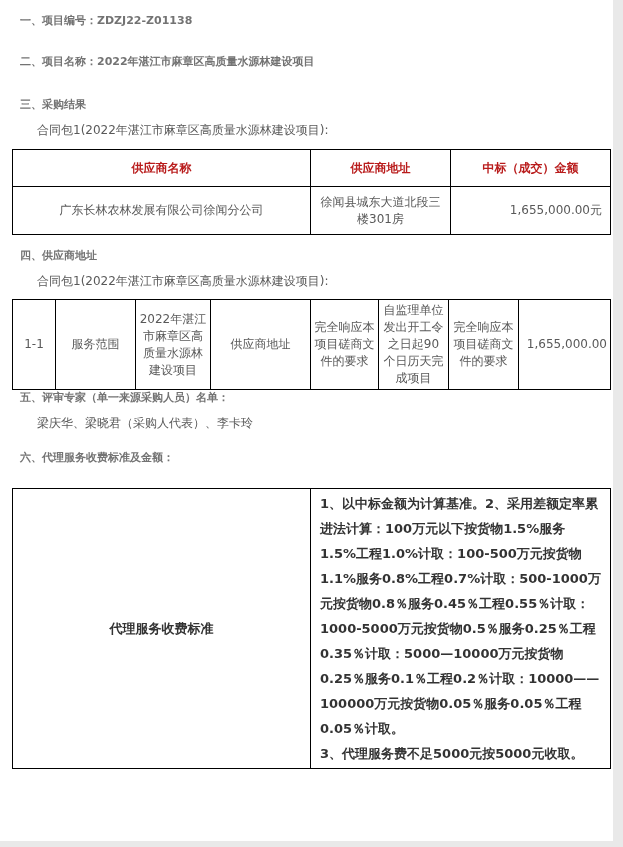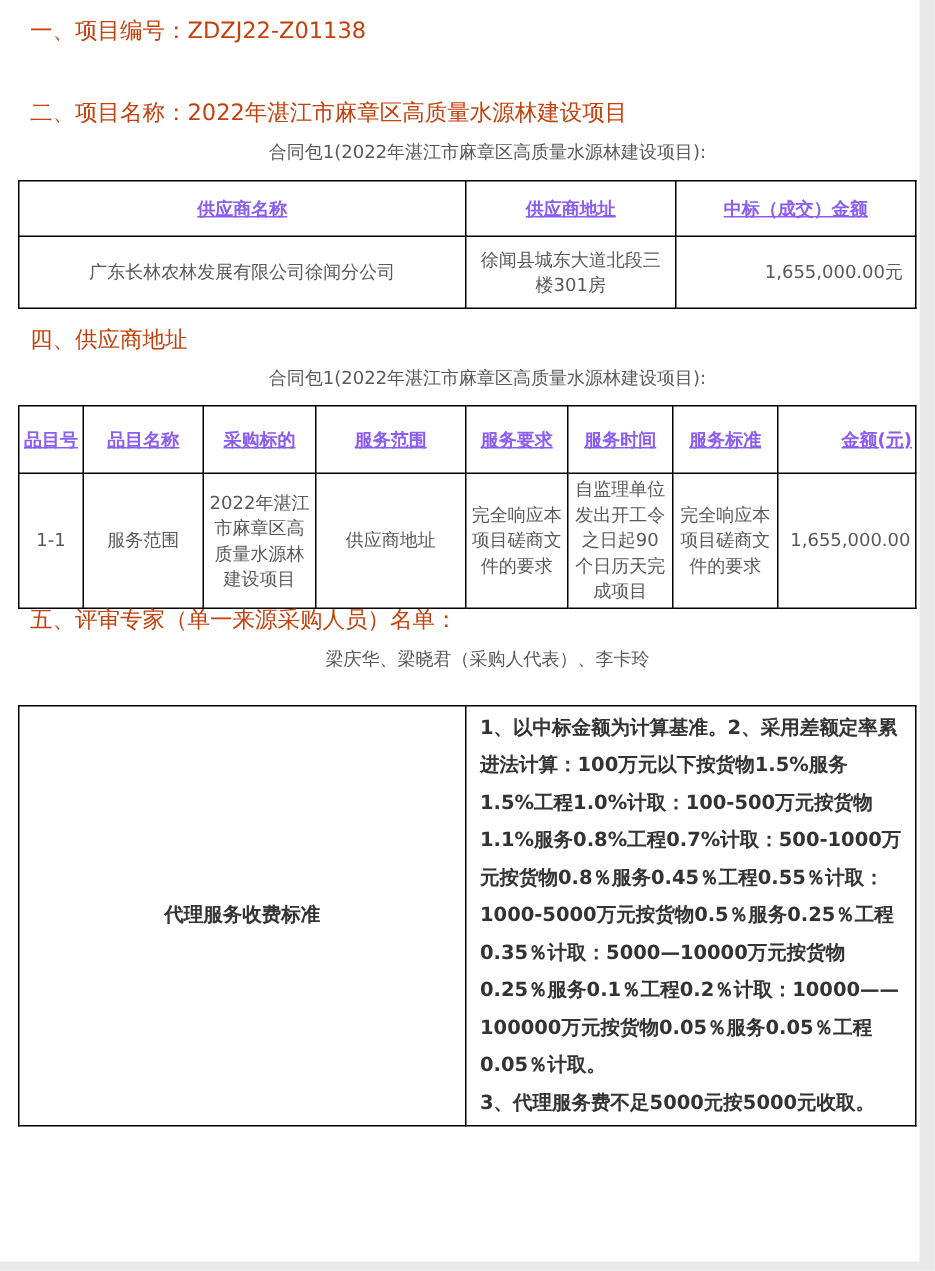--- a/index.html
+++ b/index.html
@@ -6,37 +6,37 @@
   html, body { background: #e9e9e9; }
   body {
     font-family: "DejaVu Sans", "Liberation Sans", sans-serif;
     width: 623px; height: 847px; overflow: hidden;
   }
   .page {
     width: 613px; min-height: 841px; background: #ffffff;
     padding: 13px 0 0 12px;
   }
   .heading {
-    color: #c2410c; font-weight: normal; font-size: 15px;
+    color: #737373; font-weight: bold; font-size: 11px;
     margin-left: 8px; line-height: 15px;
   }
   .h-gap1 { margin-top: 0; }
-  .h-gap2 { margin-top: 40px; }
+  .h-gap2 { margin-top: 26px; }
   .h-gap3 { margin-top: 29px; }
   .sub {
-    color: #595959; font-size: 12px; margin-left: 25px; line-height: 15px; text-align: center;
+    color: #595959; font-size: 12px; margin-left: 25px; line-height: 15px;
   }
   table {
     border-collapse: collapse; table-layout: fixed;
     width: 598px; font-size: 12px;
   }
   th, td { border: 1px solid #000; }
   th {
-    color: #8b5cf6; font-weight: bold; text-align: center;
-    padding: 4px; font-size: 12px; text-decoration: underline;
+    color: #b91c1c; font-weight: bold; text-align: center;
+    padding: 4px; font-size: 12px;
   }
   td {
     color: #595959; text-align: center; padding: 4px 6px; line-height: 17px;
   }
   .num { text-align: right; padding-right: 8px; padding-left: 12px; }
   
   .t1 th { height: 37px; }
   .t1 td { height: 48px; }
   
   .t2 th { height: 45px; padding: 2px; }
@@ -52,20 +52,21 @@
 </style>
 </head>
 <body>
 
 <div class="page">
 
   <div class="heading h-gap1">一、项目编号：ZDZJ22-Z01138</div>
 
   <div class="heading h-gap2">二、项目名称：2022年湛江市麻章区高质量水源林建设项目</div>
 
+  <div class="heading h-gap3" style="margin-top:28px;">三、采购结果</div>
 
   <div class="sub" style="margin-top:11px;">合同包1(2022年湛江市麻章区高质量水源林建设项目):</div>
 
   <table class="t1" style="margin-top:11px;">
     <colgroup>
         <col style="width:298px">
         <col style="width:140px">
         <col style="width:160px">
       </colgroup>
     <tbody>
@@ -92,47 +93,38 @@
       <col style="width:43px">
         <col style="width:80px">
         <col style="width:75px">
         <col style="width:100px">
       <col style="width:68px">
         <col style="width:70px">
         <col style="width:70px">
         <col style="width:92px">
     </colgroup>
     <tbody>
-        <tr>
-      <th>品目号</th>
-      <th>品目名称</th>
-      <th>采购标的</th>
-      <th>服务范围</th>
-      <th>服务要求</th>
-      <th>服务时间</th>
-      <th>服务标准</th>
-      <th class="num">金额(元)</th>
-    </tr>
     <tr>
       <td>1-1</td>
       <td>服务范围</td>
       <td>2022年湛江市麻章区高质量水源林建设项目</td>
       <td>供应商地址</td>
       <td>完全响应本项目磋商文件的要求</td>
       <td>自监理单位发出开工令之日起90个日历天完成项目</td>
       <td>完全响应本项目磋商文件的要求</td>
       <td class="num">1,655,000.00</td>
     </tr>
   </tbody>
     </table>
 
   <div class="heading" style="">五、评审专家（单一来源采购人员）名单：</div>
 
   <div class="sub" style="margin-top:11px;">梁庆华、梁晓君（采购人代表）、李卡玲</div>
 
+  <div class="heading" style="margin-top:19px;">六、代理服务收费标准及金额：</div>
 
   <table class="t3" style="margin-top:23px;">
     <colgroup>
         <col style="width:93px">
         <col style="width:205px">
         <col style="width:145px">
         <col style="width:155px">
       </colgroup>
     <tbody>
         <tr>

